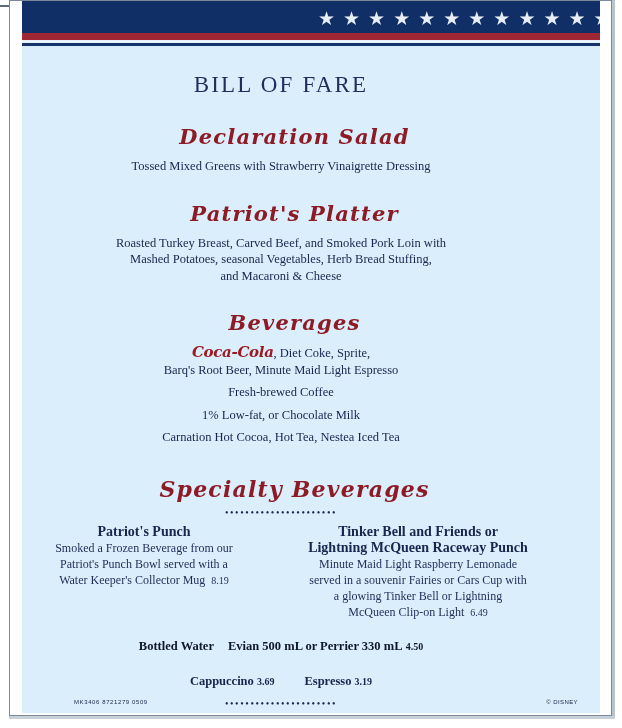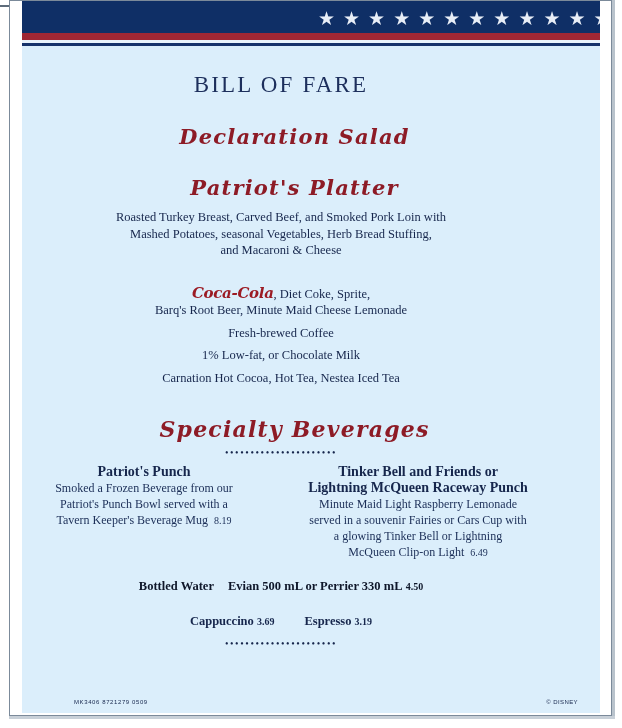--- a/index.html
+++ b/index.html
@@ -270,54 +270,58 @@
     <div class="stripe-red"></div>
     <div class="stripe-white"></div>
     <div class="stripe-navy2"></div>
 
     <div class="content">
 
       <div class="title">BILL OF FARE</div>
 
       <div class="section">
         <div class="script-head">Declaration Salad</div>
+        <div class="items">
+          <div>Tossed Mixed Greens with Strawberry Vinaigrette Dressing</div>
+        </div>
       </div>
 
       <div class="section">
         <div class="script-head">Patriot's Platter</div>
         <div class="items">
           <div>Roasted Turkey Breast, Carved Beef, and Smoked Pork Loin with</div>
           <div>Mashed Potatoes, seasonal Vegetables, Herb Bread Stuffing,</div>
           <div>and Macaroni &amp; Cheese</div>
         </div>
       </div>
 
       <div class="section">
+        <div class="script-head">Beverages</div>
         <div class="items">
           <div><span class="coke">Coca-Cola</span>, Diet Coke, Sprite,</div>
-          <div>Barq's Root Beer, Minute Maid Cheese Lemonade</div>
+          <div>Barq's Root Beer, Minute Maid Light Espresso</div>
           <div class="gap"></div>
           <div>Fresh-brewed Coffee</div>
           <div class="gap"></div>
           <div>1% Low-fat, or Chocolate Milk</div>
           <div class="gap"></div>
           <div>Carnation Hot Cocoa, Hot Tea, Nestea Iced Tea</div>
         </div>
       </div>
 
       <div class="section" style="margin-top:30px;">
         <div class="script-head big">Specialty Beverages</div>
         <div class="dots">••••••••••••••••••••••</div>
 
         <div class="two-col">
           <div class="col">
             <div class="hdr">Patriot's Punch</div>
             <div>Smoked a Frozen Beverage from our</div>
             <div>Patriot's Punch Bowl served with a</div>
-            <div><span>Tavern Keeper's Beverage Mug</span>&nbsp; <span class="price">8.19</span></div>
+            <div><span>Water Keeper's Collector Mug</span>&nbsp; <span class="price">8.19</span></div>
           </div>
           <div class="col">
             <div class="hdr">Tinker Bell and Friends or</div>
             <div class="hdr">Lightning McQueen Raceway Punch</div>
             <div>Minute Maid Light Raspberry Lemonade</div>
             <div>served in a souvenir Fairies or Cars Cup with</div>
             <div>a glowing Tinker Bell or Lightning</div>
             <div><span>McQueen Clip-on Light</span>&nbsp; <span class="price">6.49</span></div>
           </div>
         </div>

